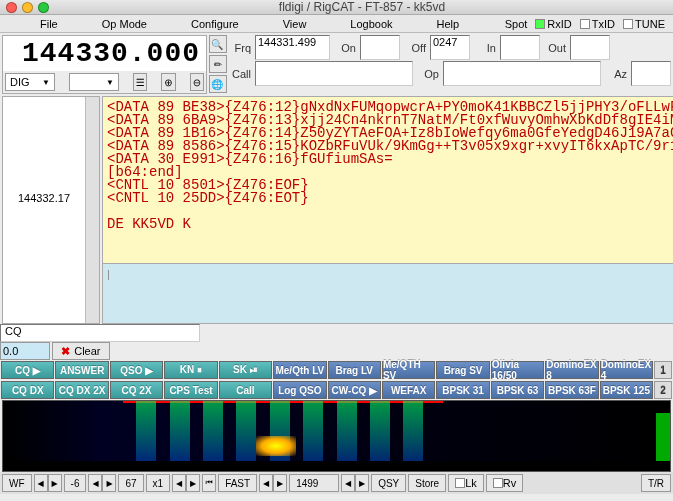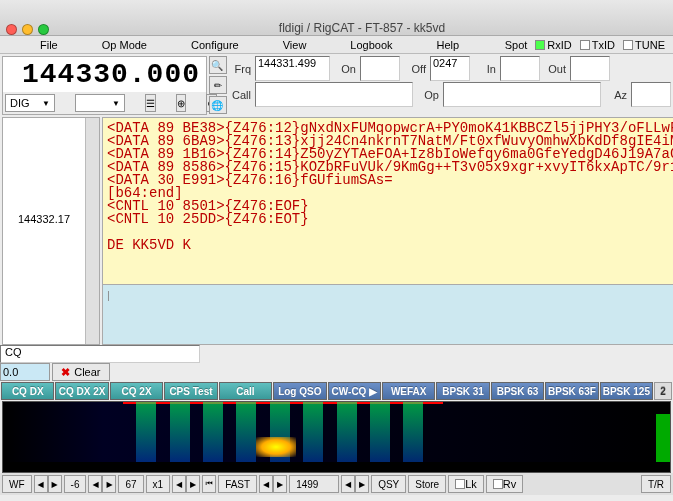--- a/index.html
+++ b/index.html
@@ -1,31 +1,31 @@
 <!DOCTYPE html>
 <html><head>
 <meta charset="utf-8">
 <style>
 * { box-sizing: border-box; margin: 0; padding: 0; font-family: Arial, sans-serif; font-size: 11px; }
 body { background: #ececec; width: 673px; height: 501px; overflow: hidden; }
-.titlebar { height: 36px; background: linear-gradient(#e8e8e8,#d0d0d0); display: flex; align-items: flex-end; padding: 0 6px; border-bottom: 1px solid #aaa; }
+.titlebar { height: 15px; background: linear-gradient(#e8e8e8,#d0d0d0); display: flex; align-items: center; padding: 0 6px; border-bottom: 1px solid #aaa; }
 .tl-btns { display: flex; gap: 5px; margin-right: 8px; }
 .tl-btn { width: 11px; height: 11px; border-radius: 50%; border: 0.5px solid rgba(0,0,0,0.3); }
 .tl-red { background: #ff5f57; } .tl-yel { background: #ffbd2e; } .tl-grn { background: #28c940; }
 .title { flex: 1; text-align: center; color: #444; font-size: 12px; }
 .menubar { height: 18px; background: #e8e8e8; display: flex; align-items: center; padding: 0 4px; border-bottom: 1px solid #bbb; }
 .menu-item { padding: 2px 8px; cursor: pointer; margin-left: 28px; }
 .menu-spacer { flex: 1; }
 .menu-chk { display: flex; align-items: center; gap: 2px; padding: 0 4px; }
 .chkbox { width: 10px; height: 10px; border: 1px solid #888; background: #fff; }
 .chkbox.green { background: #4dff4d; }
 .row { display: flex; align-items: stretch; }
 .freq-panel { width: 205px; border: 1px solid #aaa; margin: 2px; display: flex; flex-direction: column; }
 .freq-display { height: 35px; background: #fff; display: flex; align-items: center; justify-content: flex-end; padding: 0 6px; font-family: 'Courier New', monospace; font-size: 28px; font-weight: bold; letter-spacing: 1px; }
-.freq-ctrls { display: flex; gap: 20px; padding: 2px; align-items: center; }
+.freq-ctrls { display: flex; gap: 14px; padding: 2px; align-items: center; }
 .combo { height: 18px; border: 1px solid #999; background: #fff; padding: 0 4px; display: flex; align-items: center; min-width: 50px; }
 .combo-arrow { margin-left: auto; font-size: 8px; }
 .icon-btn { width: 18px; height: 18px; border: 1px solid #999; background: #e8e8e8; display: flex; align-items: center; justify-content: center; font-size: 10px; }
 .field-panel { flex: 1; margin: 2px 2px 2px 0; display: flex; flex-direction: column; gap: 1px; }
 .field-row { display: flex; gap: 2px; align-items: center; }
 .lbl { width: 26px; text-align: right; padding-right: 2px; color: #333; }
 .inp { height: 25px; border: 1px inset #ccc; background: #fff; flex: 1; padding: 0 2px; }
 .inp.sm { flex: 0 0 40px; }
 .main { display: flex; height: 228px; }
 .left-pane { width: 205px; border: 1px solid #aaa; margin: 0 2px; background: #fff; display: flex; flex-direction: column; }
@@ -170,20 +170,35 @@
   <div class="spinner">
       <span>0.0</span>
     </div>
   <div class="clear-btn">
       <span class="x-icon">✖</span>
       <span>Clear</span>
     </div>
 </div>
 
 <div class="macro-rows">
+  <div class="macro-row" id="mr1">
+      <div class="macro-btn mb-teal">CQ ▶</div>
+      <div class="macro-btn mb-teal">ANSWER</div>
+      <div class="macro-btn mb-teal">QSO ▶</div>
+      <div class="macro-btn mb-teal">KN ⏸</div>
+      <div class="macro-btn mb-teal">SK ⏯</div>
+      <div class="macro-btn mb-blue">Me/Qth LV</div>
+      <div class="macro-btn mb-blue">Brag LV</div>
+      <div class="macro-btn mb-blue">Me/QTH SV</div>
+      <div class="macro-btn mb-blue">Brag SV</div>
+      <div class="macro-btn mb-blue">Olivia 16/50</div>
+      <div class="macro-btn mb-blue">DominoEX 8</div>
+      <div class="macro-btn mb-blue">DominoEX 4</div>
+      <div class="macro-btn mb-num">1</div>
+    </div>
   <div class="macro-row" id="mr2">
       <div class="macro-btn mb-teal">CQ DX</div>
       <div class="macro-btn mb-teal">CQ DX 2X</div>
       <div class="macro-btn mb-teal">CQ 2X</div>
       <div class="macro-btn mb-teal">CPS Test</div>
       <div class="macro-btn mb-teal">Call</div>
       <div class="macro-btn mb-blue">Log QSO</div>
       <div class="macro-btn mb-blue">CW-CQ ▶</div>
       <div class="macro-btn mb-blue">WEFAX</div>
       <div class="macro-btn mb-blue">BPSK 31</div>

